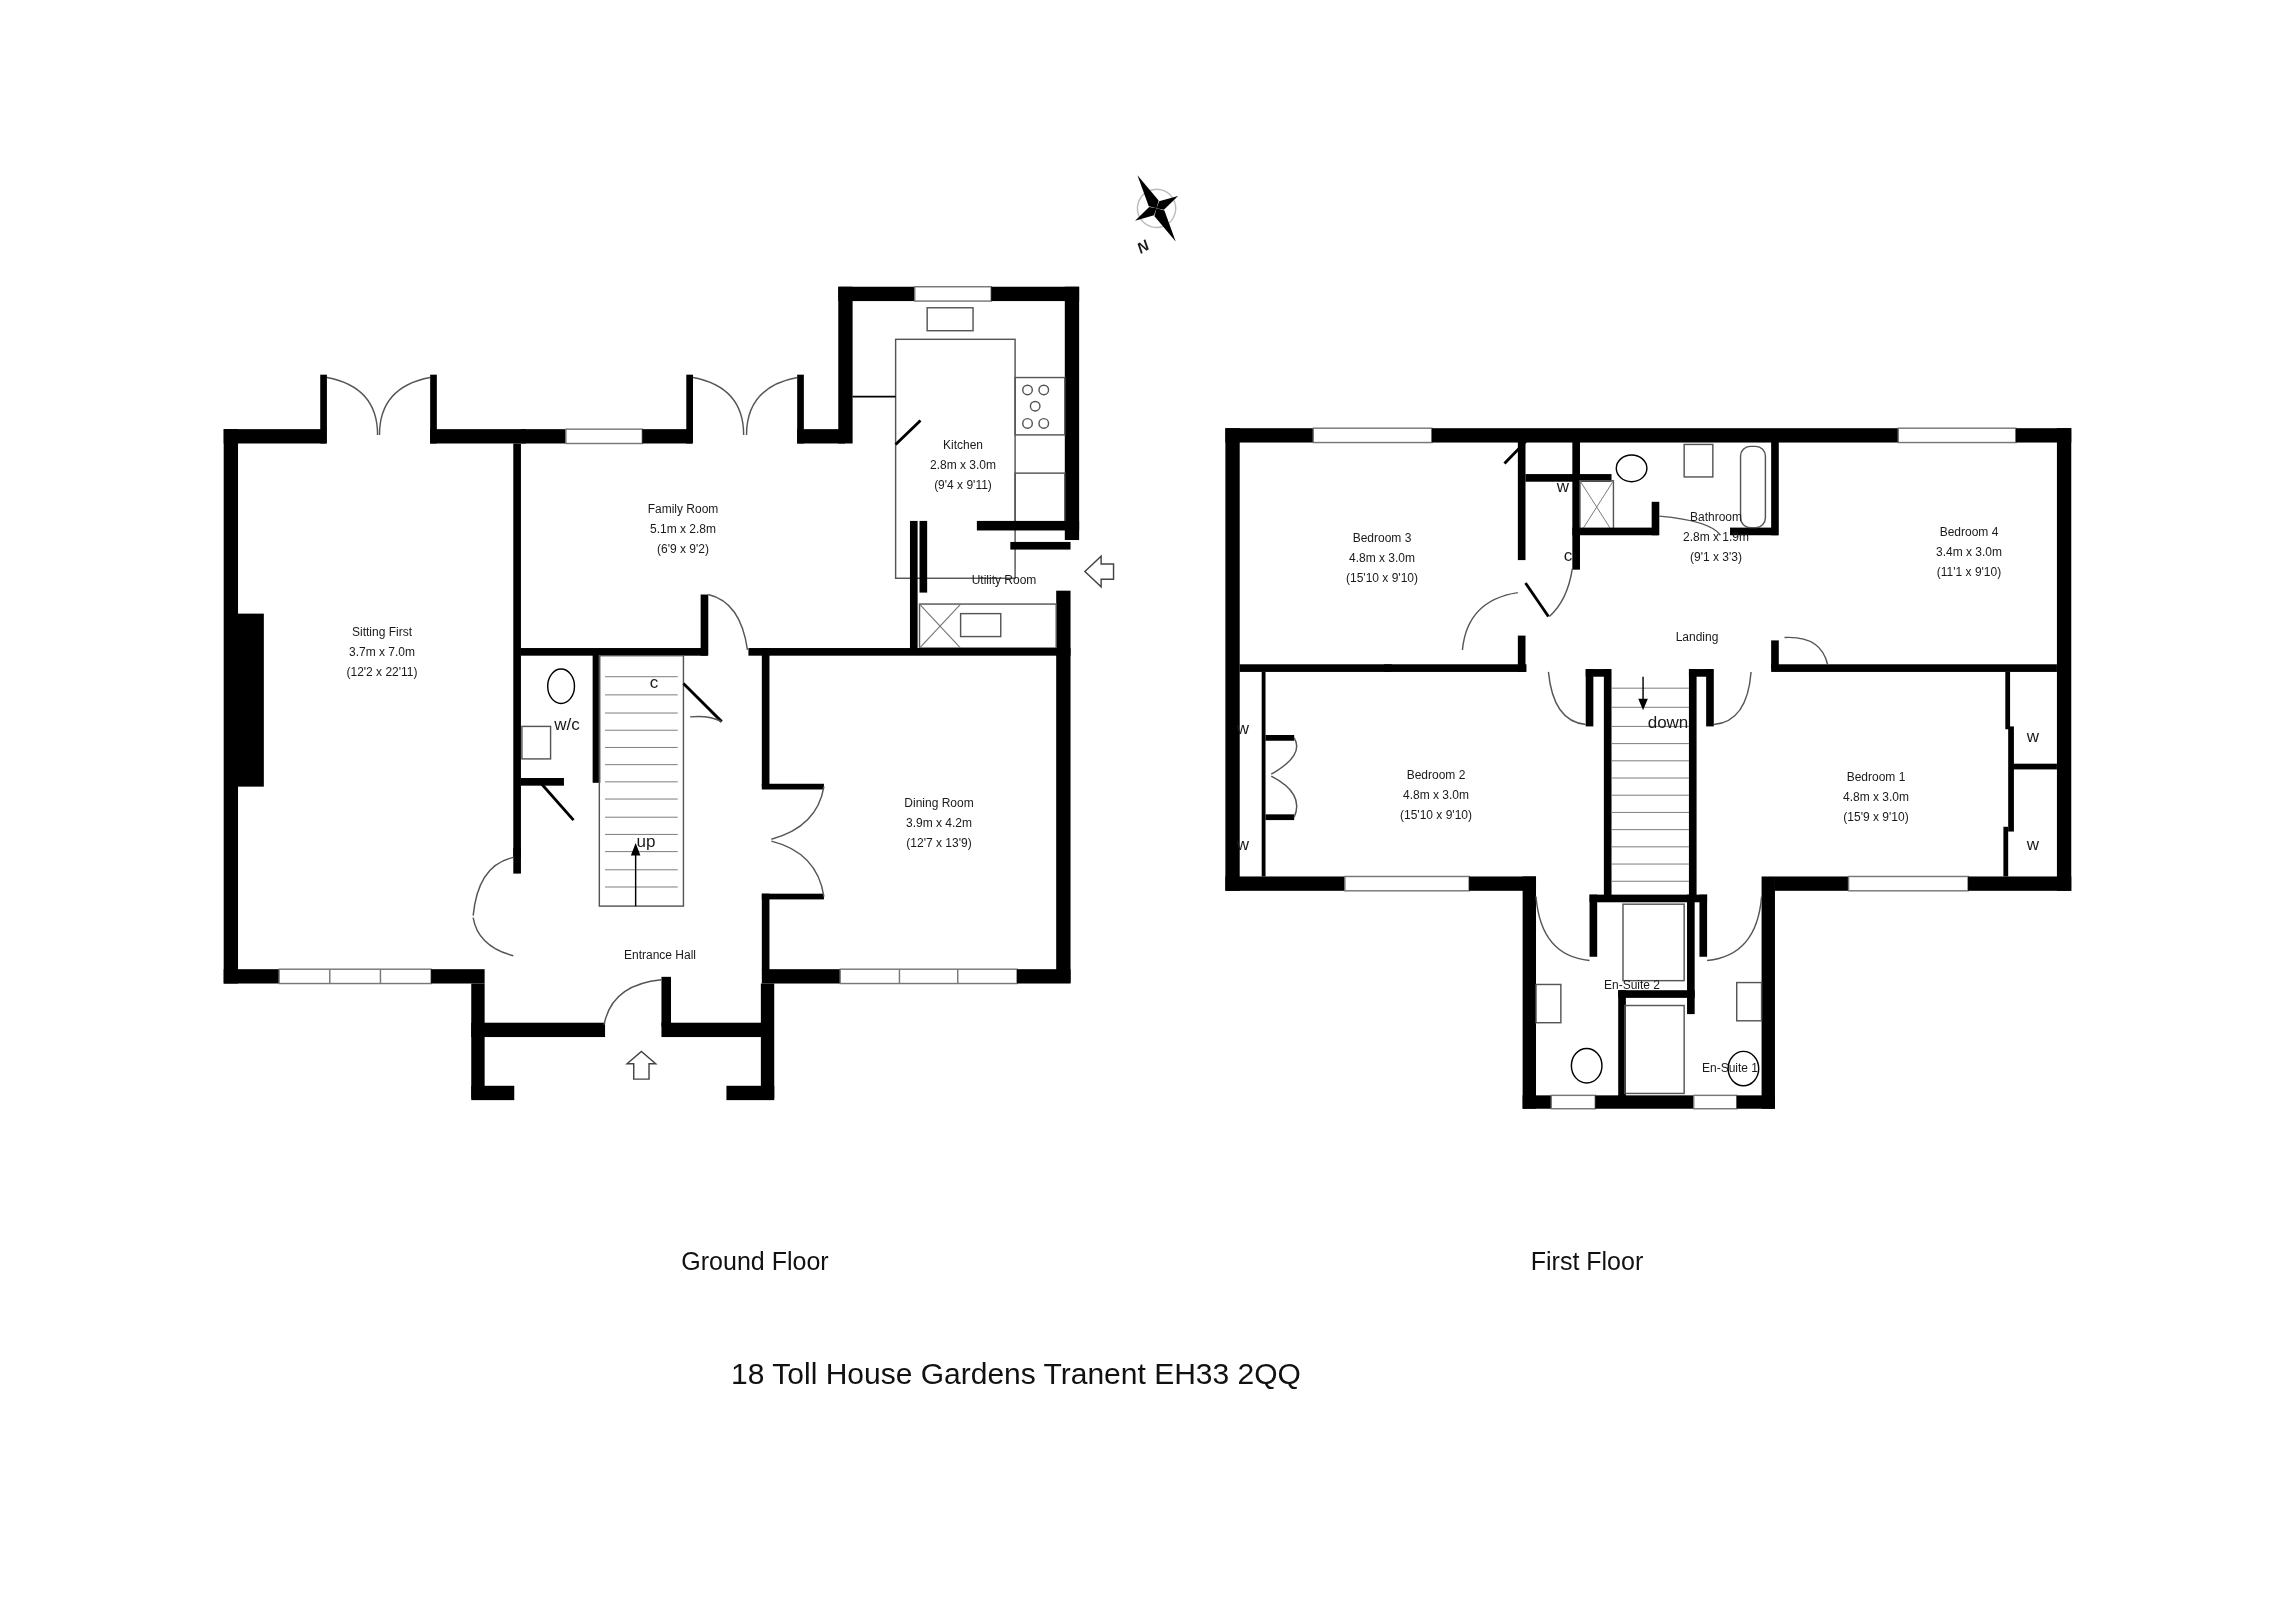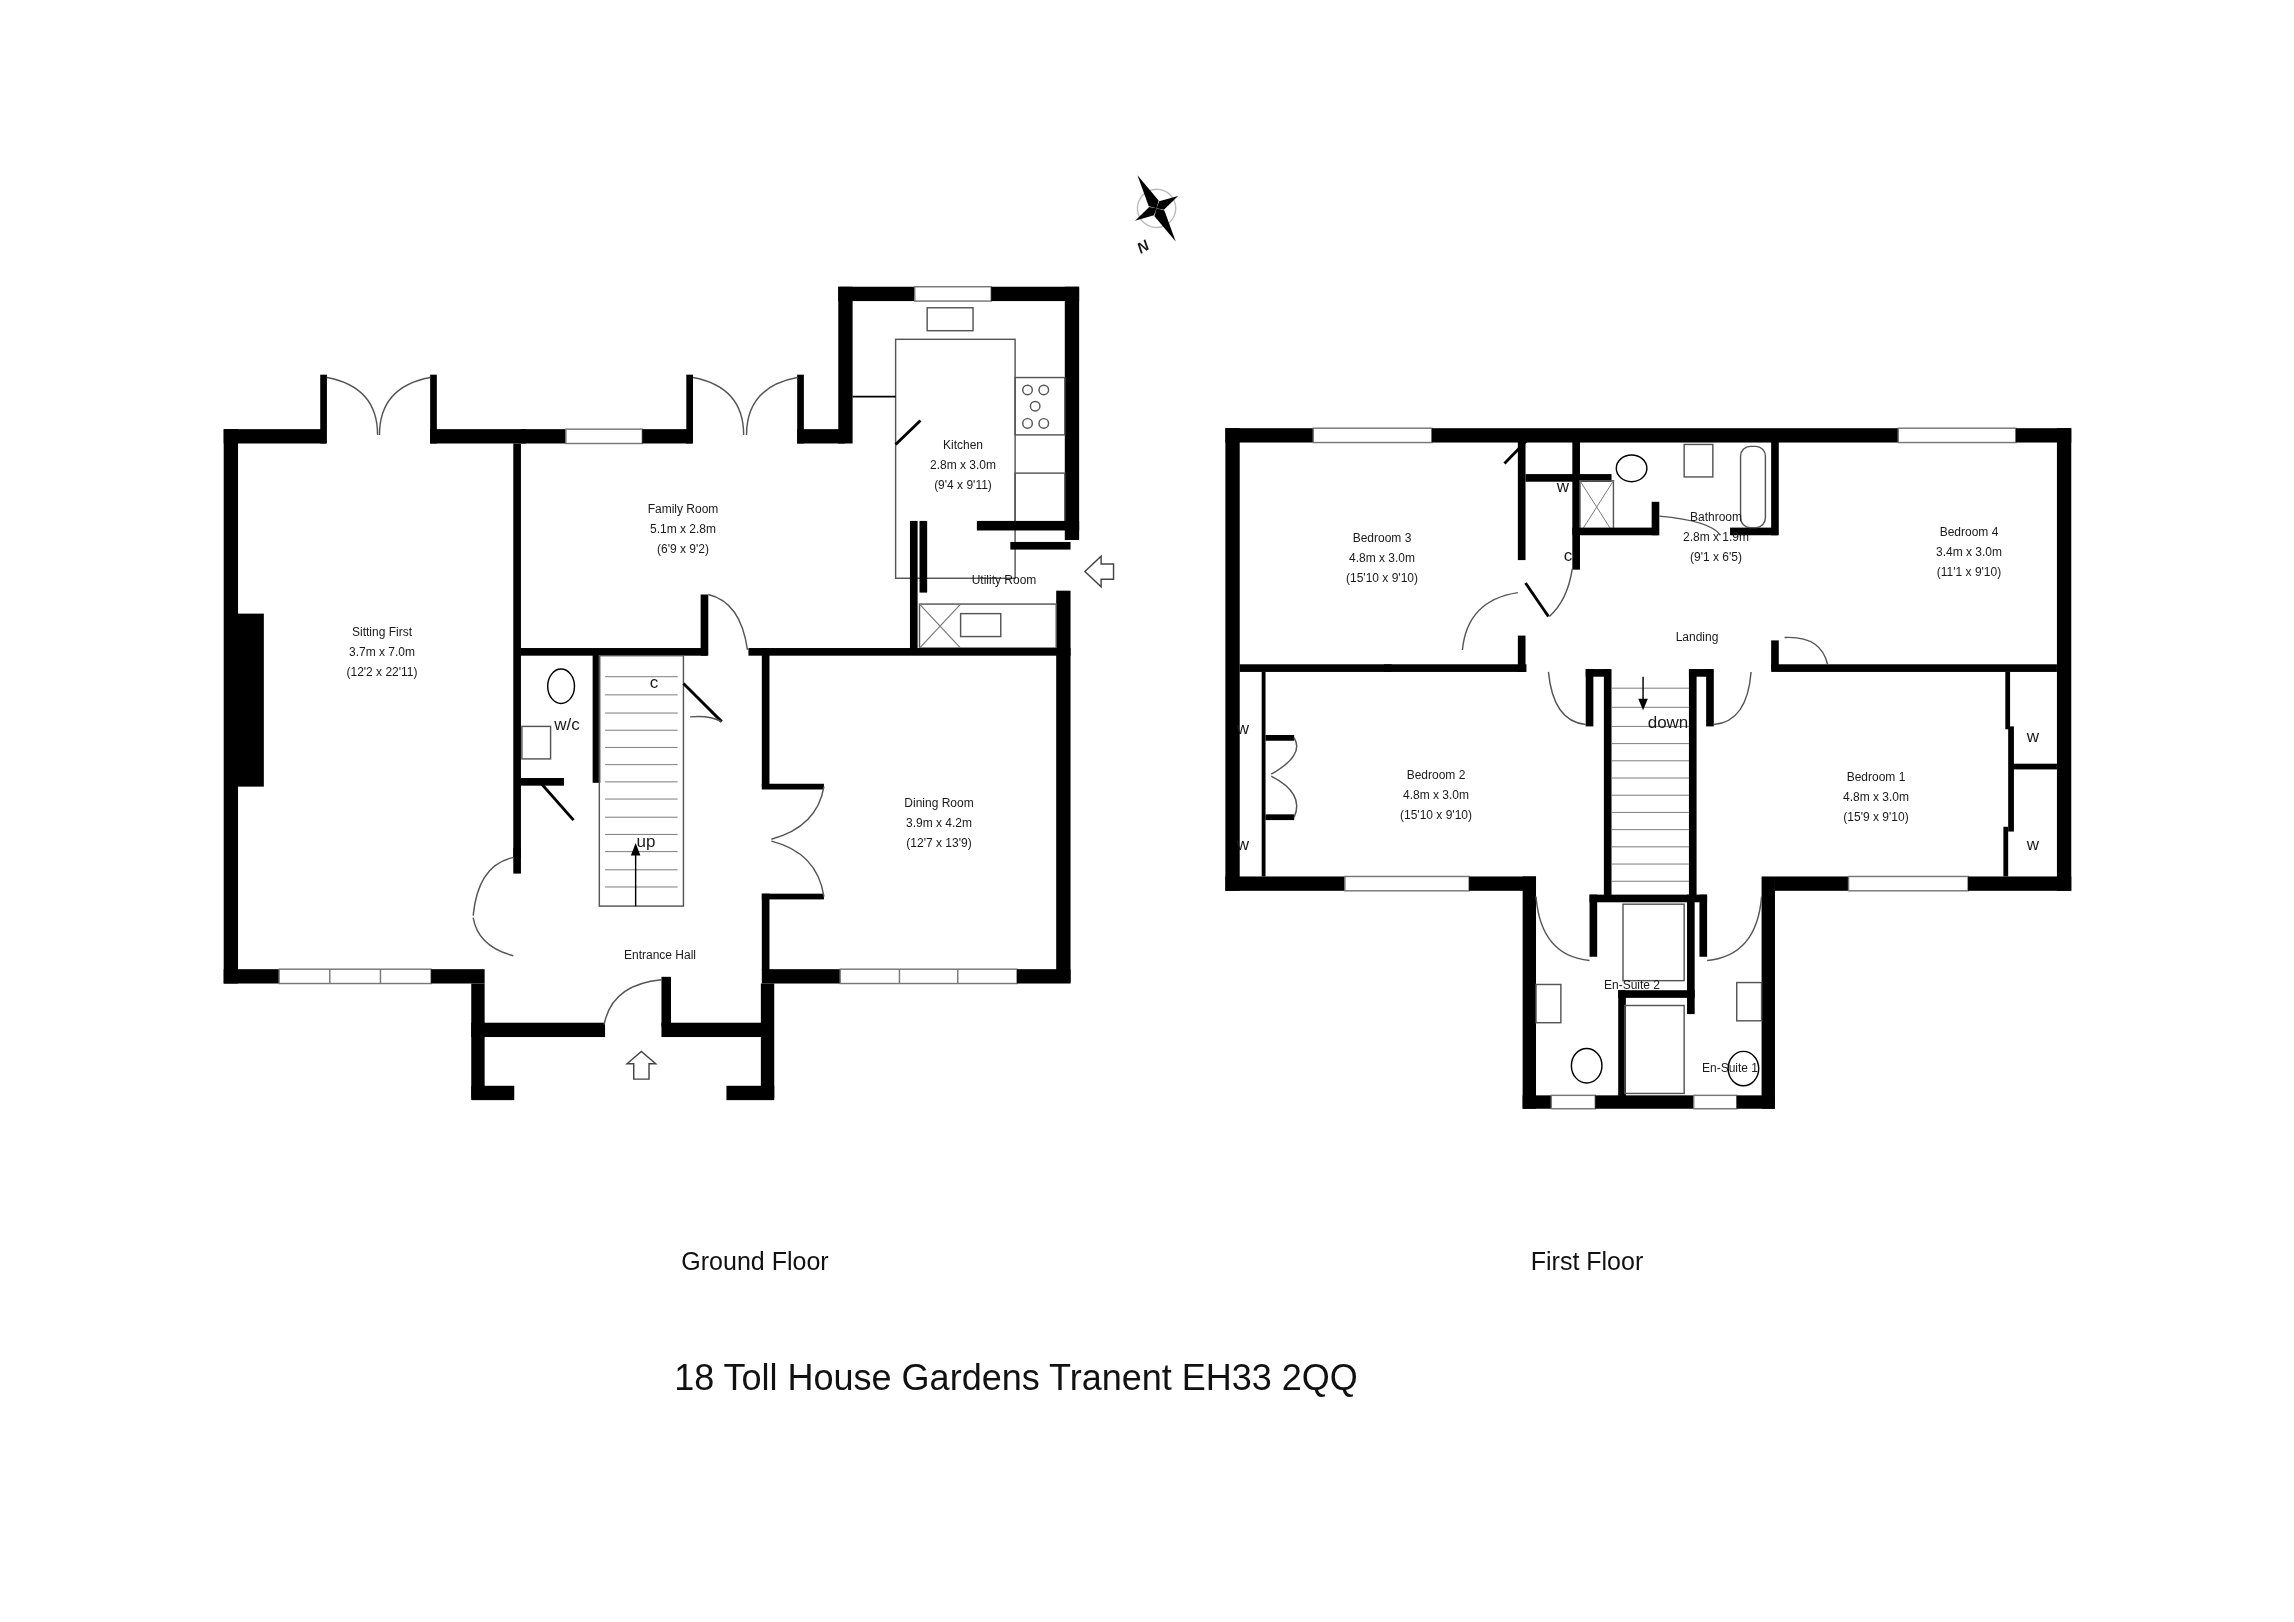--- a/index.html
+++ b/index.html
@@ -5,21 +5,21 @@
   html, body { margin: 0; padding: 0; background: #ffffff; }
   body { width: 2294px; height: 1622px; position: relative; overflow: hidden; font-family: "Liberation Sans", sans-serif; color: #222; }
   svg.plan { position: absolute; left: 0; top: 0; width: 2294px; height: 1622px; }
   .wall { fill: #000; }
   .thin { fill: none; stroke: #555; stroke-width: 1.5; }
   .thin-dark { fill: none; stroke: #000; stroke-width: 1.5; }
   .win { fill: #fff; stroke: #777; stroke-width: 1.5; }
   .label { position: absolute; text-align: center; font-size: 12px; line-height: 20px; color: #1a1a1a; white-space: nowrap; transform: translateX(-50%); }
   .small { position: absolute; font-size: 17px; color: #1a1a1a; transform: translate(-50%, -50%); }
   .floor-title { position: absolute; font-size: 25px; color: #111; transform: translateX(-50%); white-space: nowrap; }
-  .address { position: absolute; font-size: 36px; color: #111; transform: translateX(-50%); white-space: nowrap; }
+  .address { position: absolute; font-size: 30px; color: #111; transform: translateX(-50%); white-space: nowrap; }
 </style>
 </head>
 <body>
 
 <svg class="plan" viewBox="0 0 2400 1697" xmlns="http://www.w3.org/2000/svg">
 
   <g transform="translate(1210,218) rotate(-30)">
     <circle cx="0" cy="0" r="20" fill="none" stroke="#bbb" stroke-width="1.5"></circle>
     <polygon points="0,-40 6,-6 0,0 -6,-6" fill="#000"></polygon>
     <polygon points="0,40 6,6 0,0 -6,6" fill="#000"></polygon>
@@ -278,21 +278,21 @@
 <div class="small" style="left:646px; top:842px;">up</div>
 
 <div class="label" style="left:1382px; top:528px;">
   <div>Bedroom 3</div>
   <div>4.8m x 3.0m</div>
   <div>(15'10 x 9'10)</div>
 </div>
 <div class="label" style="left:1716px; top:507px;">
   <div>Bathroom</div>
   <div>2.8m x 1.9m</div>
-  <div>(9'1 x 6'5)</div>
+  <div>(9'1 x 3'3)</div>
 </div>
 <div class="label" style="left:1969px; top:522px;">
   <div>Bedroom 4</div>
   <div>3.4m x 3.0m</div>
   <div>(11'1 x 9'10)</div>
 </div>
 <div class="label" style="left:1697px; top:627px;">
   <div>Landing</div>
 </div>
 <div class="label" style="left:1436px; top:765px;">

